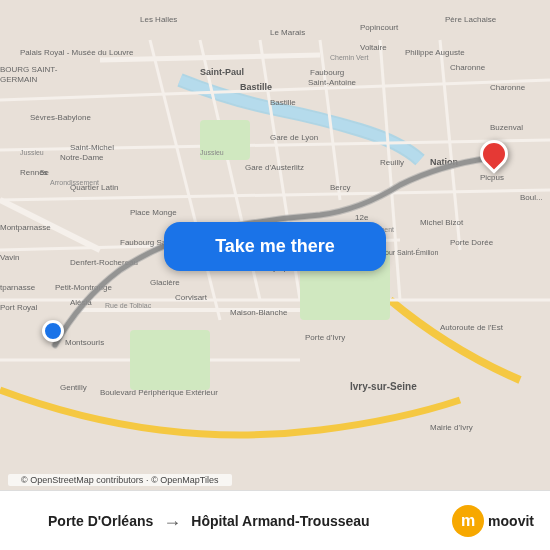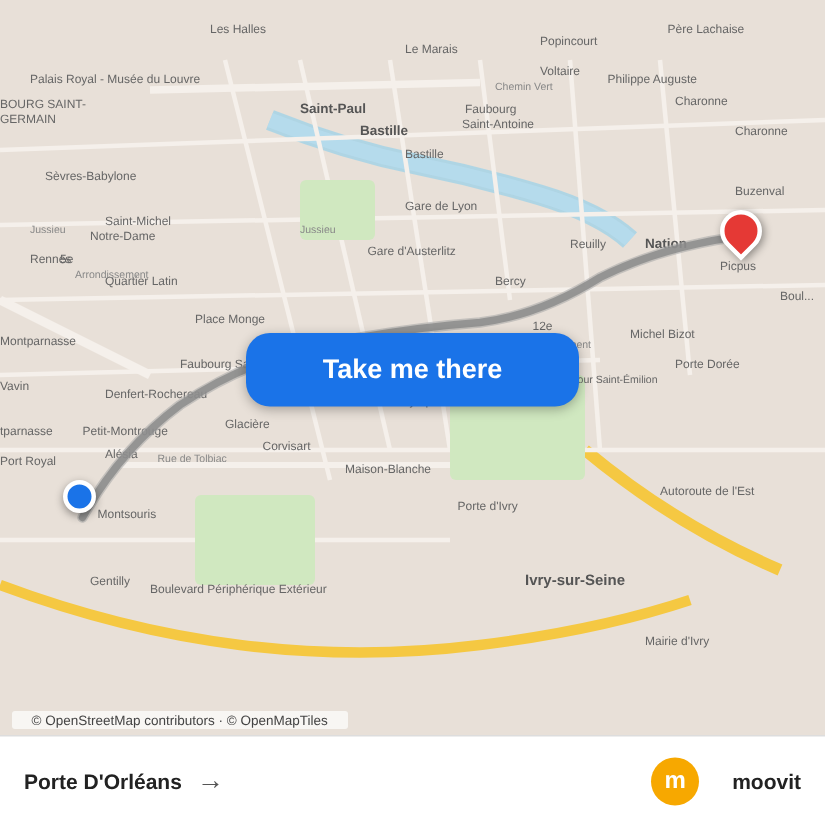--- a/index.html
+++ b/index.html
@@ -113,20 +113,21 @@
       align-items: center;
       padding: 0 16px;
       gap: 0;
     }
 
     .origin-label {
       font-size: 14px;
       font-weight: 600;
       color: #222;
       white-space: nowrap;
+      margin-left: 32px;
     }
 
     .arrow-icon {
       font-size: 18px;
       color: #555;
       margin: 0 10px;
     }
 
     .dest-label {
       font-size: 14px;
@@ -152,21 +153,20 @@
       justify-content: center;
       color: #fff;
       font-size: 16px;
       font-weight: bold;
     }
 
     .moovit-text {
       font-size: 14px;
       font-weight: bold;
       color: #222;
-      margin-left: 18px;
     }
   </style>
 </head>
 <body>
 
 <div class="map-container">
 
   <svg class="map-svg" viewBox="0 0 550 490" xmlns="http://www.w3.org/2000/svg">
 
     <rect width="550" height="490" fill="#e8e0d8"></rect>
@@ -282,17 +282,18 @@
   <div class="dest-marker">
     <div class="dest-marker-circle"></div>
   </div>
 
   <div class="attribution">© OpenStreetMap contributors · © OpenMapTiles</div>
 </div>
 
 <div class="bottom-bar">
   <span class="origin-label">Porte D'Orléans</span>
   <span class="arrow-icon">→</span>
+  <span class="dest-label">Hôpital Armand-Trousseau</span>
   <div class="moovit-logo">
     <div class="moovit-m">m</div>
     <span class="moovit-text">moovit</span>
   </div>
 </div>
 
 </body></html>

